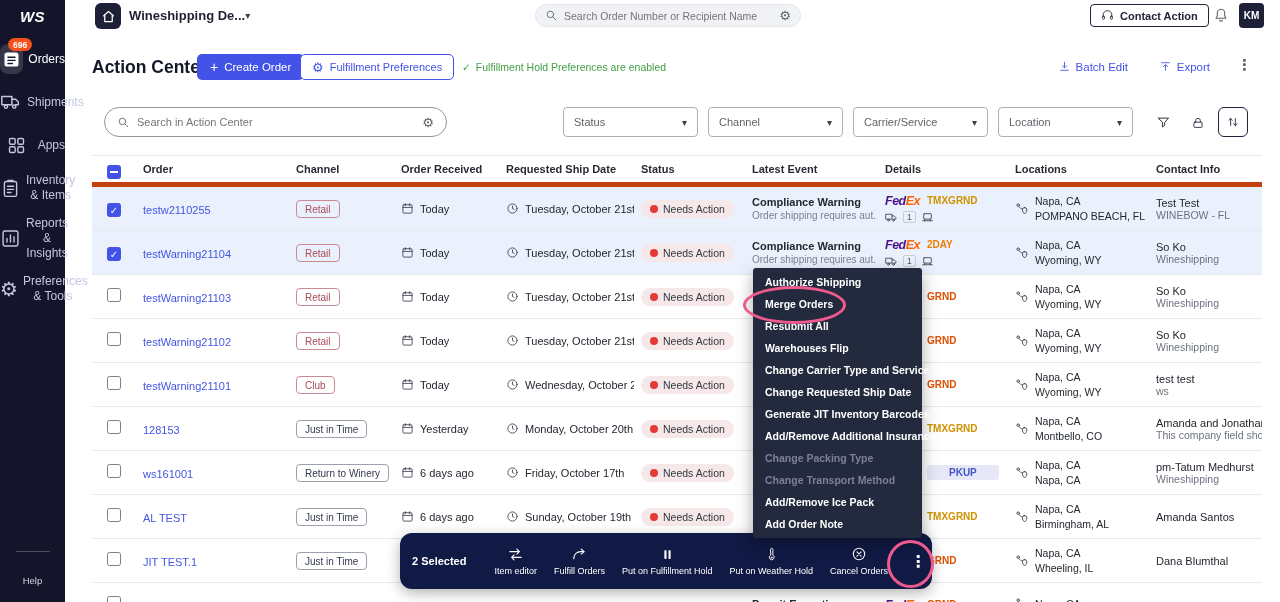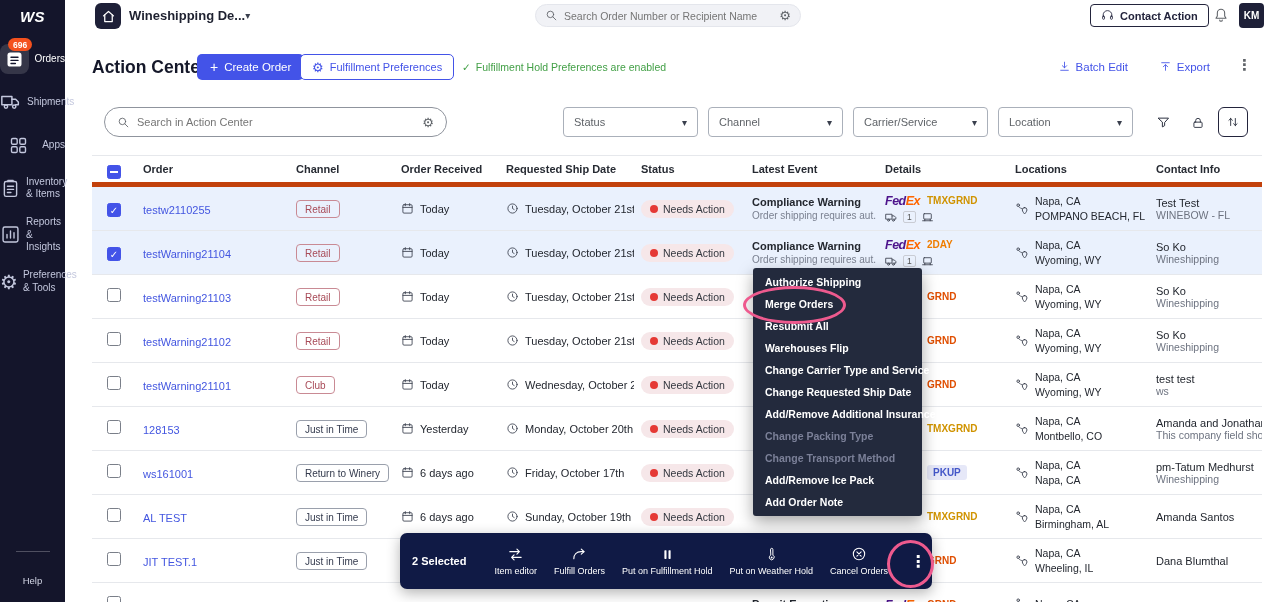--- a/index.html
+++ b/index.html
@@ -14,21 +14,21 @@
   .ic{fill:none;stroke:currentColor;stroke-width:1.6;stroke-linecap:round;stroke-linejoin:round}
 
   
   .sidebar{position:absolute;left:0;top:0;width:65px;height:602px;background:var(--sidebar-bg);
     display:flex;flex-direction:column;align-items:center;padding:8px 0 16px;gap:13px;z-index:20}
   .logo{color:#fff;font-weight:700;font-style:italic;font-size:15px;letter-spacing:.5px;margin-bottom:6px}
   .side-item{position:relative;width:100%;display:flex;flex-direction:row;align-items:center;gap:5px;color:#c3c7dd}
   .side-item.active{color:#fff}
   .icon-wrap{display:flex;align-items:center;justify-content:center;width:38px;height:30px;border-radius:8px}
   .side-item.active .icon-wrap{background:rgba(255,255,255,.14)}
-  .side-label{font-size:10px;line-height:1.25;max-width:60px}
+  .side-label{font-size:12px;line-height:1.25;text-align:center;max-width:60px}
   .nav-badge{position:absolute;top:-6px;left:8px;background:var(--badge);color:#fff;font-size:8.5px;font-weight:700;
     padding:1.5px 5px;border-radius:8px;z-index:2}
   .gear-glyph{font-size:20px;line-height:1}
   .side-spacer{flex:1}
   .side-divider{width:34px;height:1px;background:rgba(255,255,255,.25)}
   .help-label{color:#d4d7e6;font-size:9.5px;margin-top:10px}
 
   
   .topbar{position:absolute;left:65px;top:0;width:1215px;height:32px;background:#fff;z-index:10}
   .home-btn{position:absolute;left:30px;top:3px;width:26px;height:26px;border-radius:6px;background:#1e2038;
@@ -94,36 +94,36 @@
   .stat{display:inline-flex;align-items:center;gap:5px;background:#f6e7e9;border-radius:11px;padding:3px 9px;
     font-size:10.5px;color:#33373f;white-space:nowrap}
   .dot{width:8px;height:8px;border-radius:50%;background:var(--dot)}
   .ev1{font-size:11px;font-weight:700;color:#23272f;line-height:1.25;white-space:nowrap}
   .ev2{font-size:10px;color:#7a8090;white-space:nowrap;overflow:hidden;max-width:124px}
   .fedex{display:inline-block;width:42px;font-style:italic;font-weight:700;font-size:12.5px;letter-spacing:-.5px;white-space:nowrap}
   .fed{color:var(--fedex-purple)} .ex{color:var(--fedex-orange)}
   .d1{display:flex;align-items:center;white-space:nowrap}
   .svc{font-size:10px;font-weight:700;color:#8a6d00}
   .svc-TMXGRND{color:#d09300}.svc-2DAY{color:#ef7d00}.svc-GRND{color:#e04e00}
-  .svc-chip{background:#e6e8f8;color:#4356c8;padding:2px 6px;border-radius:3px}
+  .svc-chip{background:#e6e8f8;color:#4356c8;padding:2px 22px;border-radius:3px}
   .d2{display:flex;gap:5px;align-items:center;margin-top:3px;color:#6b7280}
   .dcount{font-size:8.5px;border:1px solid #c9ccd4;border-radius:2px;padding:0 3px;line-height:10px;color:#555}
   .c-loc{display:flex;gap:6px;align-items:center}
   .loc-lines{font-size:10.5px;color:#23272f;line-height:1.35;white-space:nowrap}
   .ct1{font-size:11px;color:#23272f;white-space:nowrap;overflow:hidden}
   .ct2{font-size:10.5px;color:#6d7380;white-space:nowrap;overflow:hidden}
 
   
   .menu{position:absolute;left:753px;top:268px;width:169px;background:var(--menu-bg);border-radius:3px;
     padding:3px 0;z-index:70;box-shadow:0 6px 16px rgba(0,0,0,.35)}
   .menu-item{font-size:10.5px;font-weight:700;color:#fff;padding:5px 12px;white-space:nowrap}
   .menu-item.disabled{color:#7b8098}
 
   
-  .action-bar{position:absolute;left:400px;top:533px;width:532px;height:56px;background:var(--bar-bg);border-radius:7px;
+  .action-bar{position:absolute;left:400px;top:533px;width:532px;height:56px;background:var(--bar-bg);border-radius:12px;
     z-index:60;display:flex;align-items:center;padding:0 12px;gap:14px;color:#fff;box-shadow:0 4px 14px rgba(0,0,0,.3)}
   .ab-count{font-size:11px;font-weight:700;white-space:nowrap}
   .ab-div{width:1px;height:26px;background:rgba(255,255,255,.35)}
   .ab-items{display:flex;align-items:center;gap:17px;flex:1}
   .ab-item{display:flex;flex-direction:column;align-items:center;gap:4px}
   .ab-ic{display:flex;height:16px;align-items:center}
   .ab-label{font-size:9px;white-space:nowrap}
   .ab-kebab{font-size:16px;font-weight:700;color:#fff;padding:0 8px}
 
   
@@ -893,20 +893,21 @@
       </div>
   </section>
 
   <div class="menu" data-interactable="false">
     <div class="menu-item" data-interactable="true">Authorize Shipping</div>
     <div class="menu-item" data-interactable="true">Merge Orders</div>
     <div class="menu-item" data-interactable="true">Resubmit All</div>
     <div class="menu-item" data-interactable="true">Warehouses Flip</div>
     <div class="menu-item" data-interactable="true">Change Carrier Type and Service</div>
     <div class="menu-item" data-interactable="true">Change Requested Ship Date</div>
+    <div class="menu-item" data-interactable="true">Generate JIT Inventory Barcodes</div>
     <div class="menu-item" data-interactable="true">Add/Remove Additional Insurance</div>
     <div class="menu-item disabled" data-interactable="false">Change Packing Type</div>
     <div class="menu-item disabled" data-interactable="false">Change Transport Method</div>
     <div class="menu-item" data-interactable="true">Add/Remove Ice Pack</div>
     <div class="menu-item" data-interactable="true">Add Order Note</div>
   </div>
 
   <div class="action-bar" data-interactable="false">
     <span class="ab-count" data-interactable="false">2 Selected</span>
     <span class="ab-div" data-interactable="false"></span>

